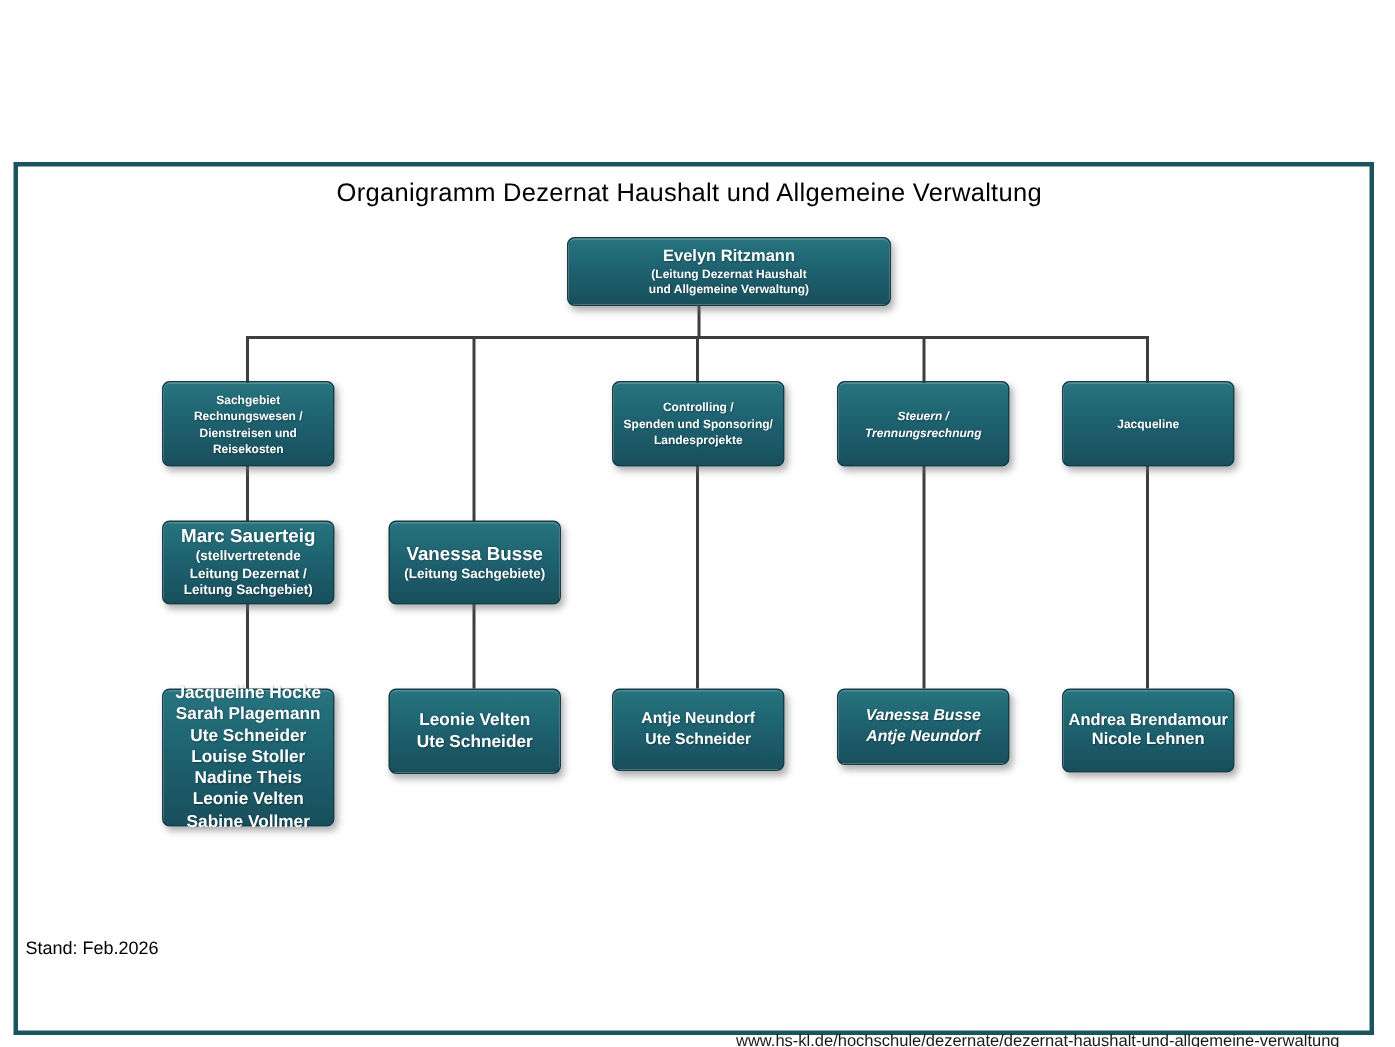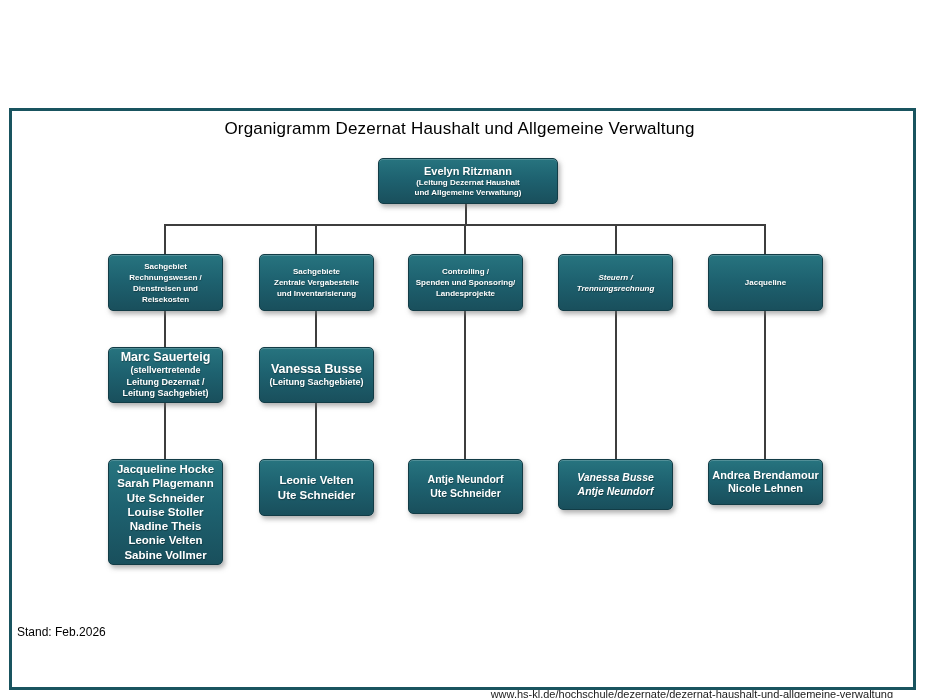--- a/index.html
+++ b/index.html
@@ -47,39 +47,39 @@
     display: flex;
     flex-direction: column;
     align-items: center;
     justify-content: center;
     text-align: center;
     font-weight: bold;
     text-shadow: 0.5px 0.5px 1px rgba(0,0,0,0.35);
   }
   .multiline { white-space: pre-line; }
   
-  #box-root { left: 378px; top: 158px; width: 180px; height: 46px; }
+  #box-root { left: 378px; top: 158px; width: 216px; height: 46px; }
   #box-root .name { font-size: 11px; line-height: 13px; }
   #box-root .role { font-size: 8px;  line-height: 10px; }
   
   .dept  { top: 254px; width: 115px; height: 57px; font-size: 8px; line-height: 11px; }
   .lead  { top: 347px; width: 115px; height: 56px; }
   .lead .name { font-size: 12.5px; line-height: 15px; }
   .lead .role { font-size: 9px;    line-height: 11.5px; }
   .staff { top: 459px; width: 115px; font-size: 11.5px; line-height: 14.3px; }
   .colx1 { left: 108px; }
   .colx2 { left: 259px; }
   .colx3 { left: 408px; }
   .colx4 { left: 558px; font-style: italic; }
   .colx5 { left: 708px; }
-  #staff-1 { height: 106px; }
+  #staff-1 { height: 92px; }
   #staff-2 { height: 57px; }
   #staff-3 { height: 55px; font-size: 10.5px; line-height: 13.5px; }
   #staff-4 { height: 51px; font-size: 10.5px; line-height: 13.5px; }
-  #staff-5 { height: 46px; font-size: 11px;   line-height: 13.5px; }
+  #staff-5 { height: 56px; font-size: 11px;   line-height: 13.5px; }
   
   #root-stub  { left: 465px; top: 204px; height: 21px; }
   #main-hline { left: 164px; top: 224px; width: 602px; }
   #vcol-1 { left: 164px; top: 225px; height: 234px; }
   #vcol-2 { left: 315px; top: 225px; height: 234px; }
   #vcol-3 { left: 464px; top: 225px; height: 234px; }
   #vcol-4 { left: 615px; top: 225px; height: 234px; }
   #vcol-5 { left: 764px; top: 225px; height: 234px; }
   
   #stand-label {
@@ -115,23 +115,20 @@
   <div class="box" id="box-root">
     <div class="name">Evelyn Ritzmann</div>
     <div class="role multiline">(Leitung Dezernat Haushalt
 und Allgemeine Verwaltung)</div>
   </div>
 
   <div class="box dept colx1 multiline">Sachgebiet
 Rechnungswesen /
 Dienstreisen und
 Reisekosten</div>
-  <div class="box dept colx2 multiline">Sachgebiete
-Zentrale Vergabestelle
-und Inventarisierung</div>
   <div class="box dept colx3 multiline">Controlling /
 Spenden und Sponsoring/
 Landesprojekte</div>
   <div class="box dept colx4 multiline">Steuern /
 Trennungsrechnung</div>
   <div class="box dept colx5 multiline">Jacqueline</div>
 
   <div class="box lead colx1">
     <div class="name">Marc Sauerteig</div>
     <div class="role multiline">(stellvertretende

